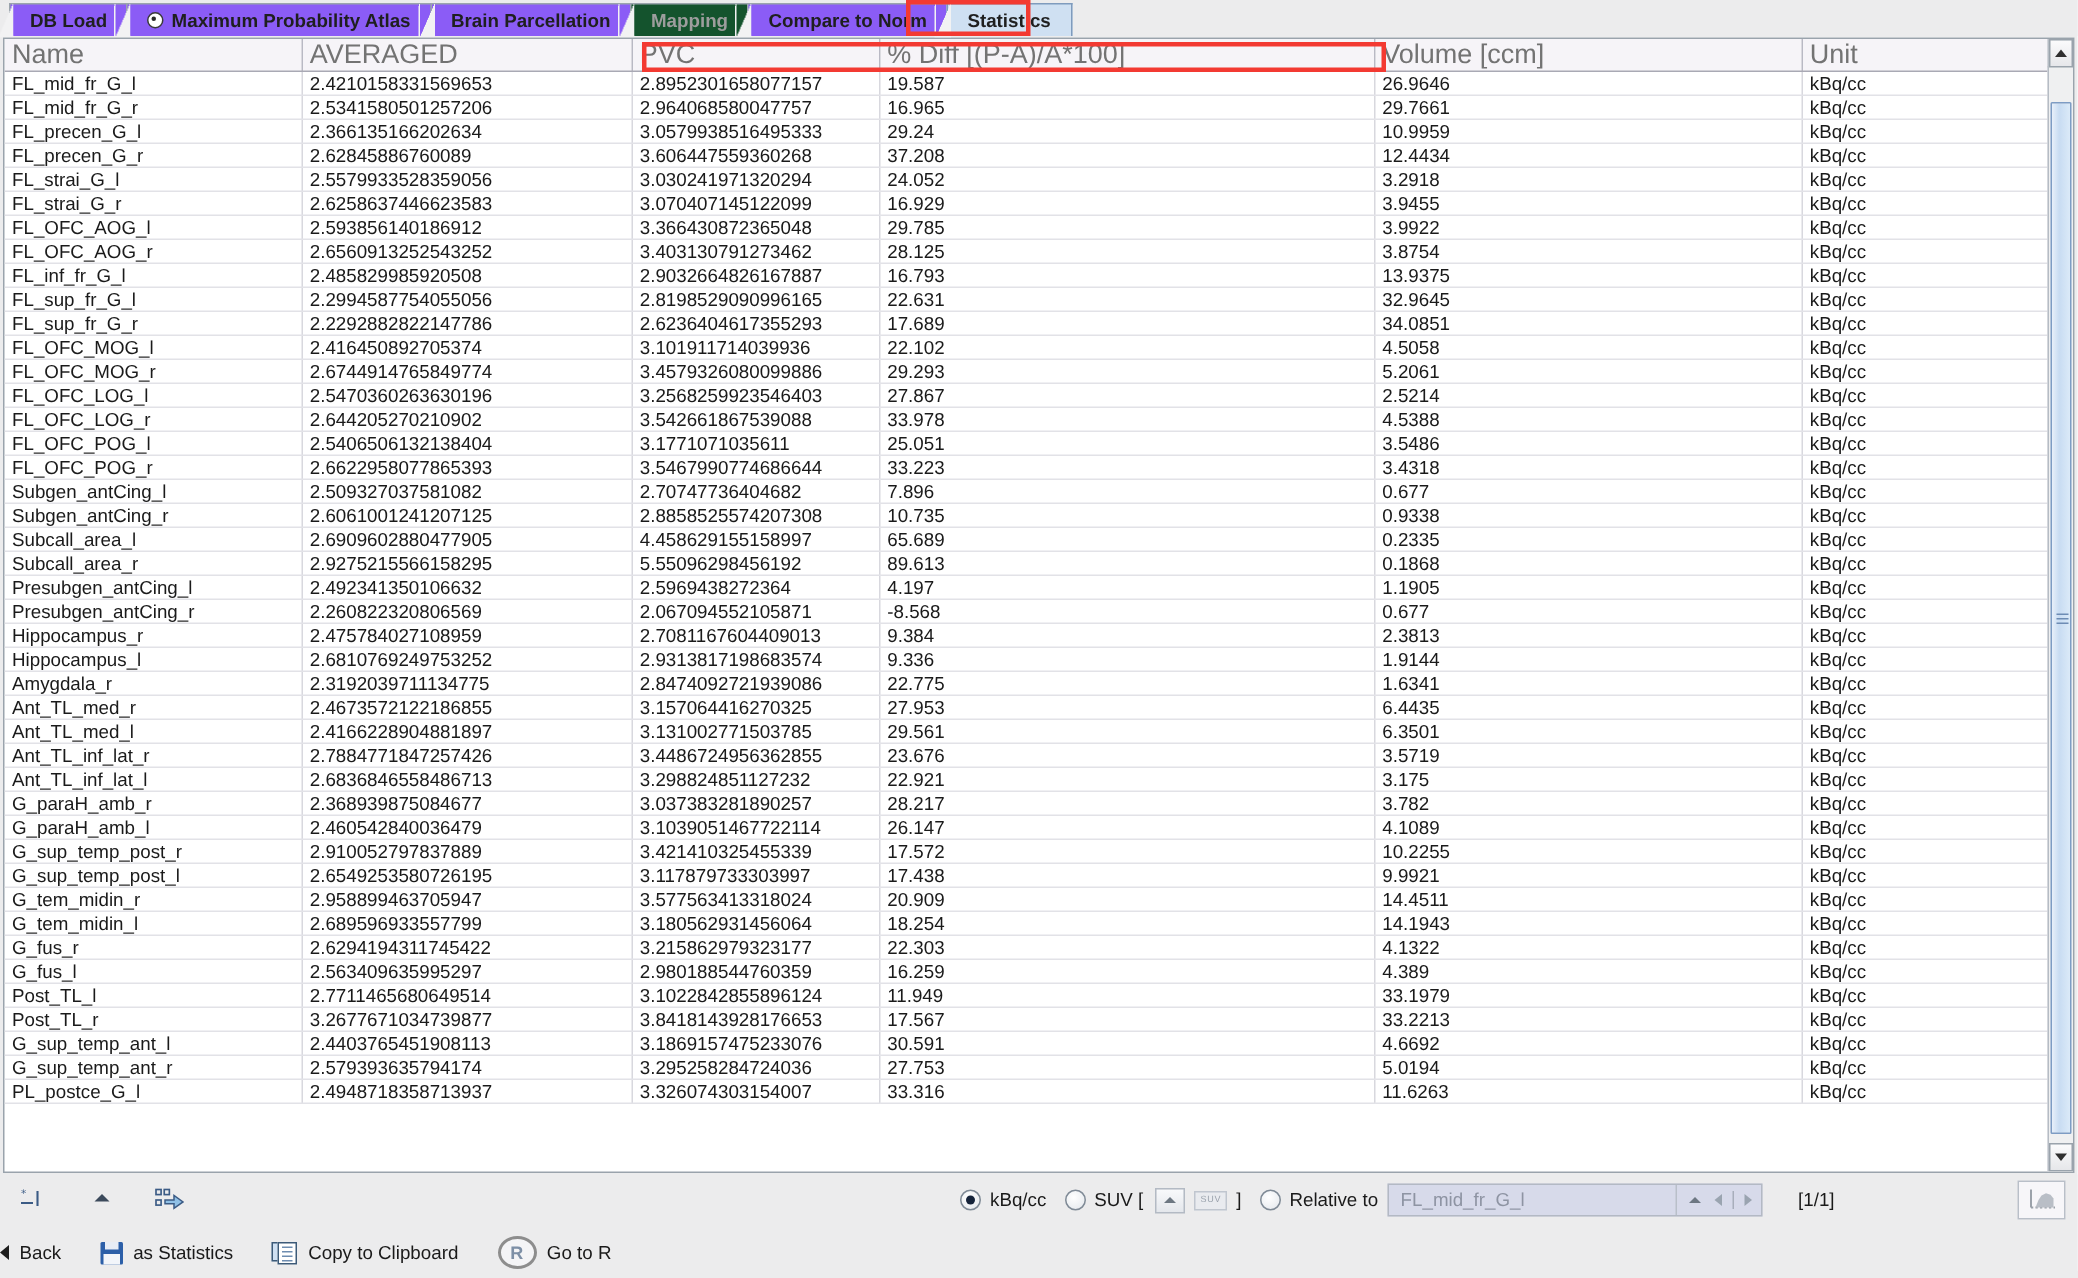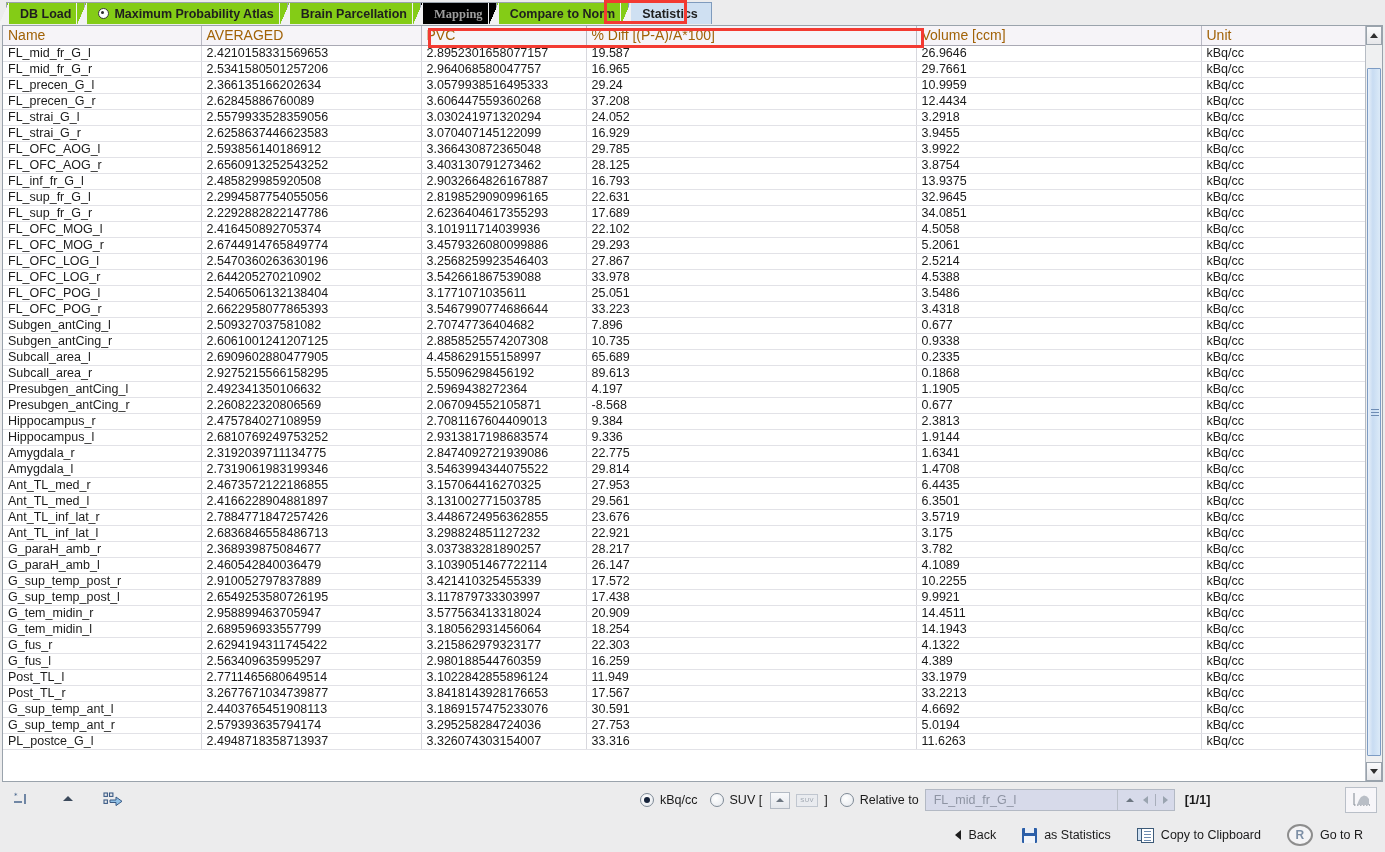--- a/index.html
+++ b/index.html
@@ -19,40 +19,40 @@
     background:#ececed;
     display:flex;align-items:flex-end;
     padding-left:6px;box-sizing:border-box;
   }
   .tab{
     position:relative;
     height:22px;line-height:22px;
     padding:0 13px;
     font-size:12.5px;font-weight:bold;
     color:#1f1f1f;
-    background:#84cc16;
+    background:#8b5cf6;
     border:1px solid #9aa3ac;
     border-bottom:none;
     border-radius:0;
     margin-right:-1px;
     white-space:nowrap;
     box-sizing:border-box;
   }
   .tab::before{
     content:"";position:absolute;left:-9px;top:-1px;
     width:10px;height:23px;
     background:linear-gradient(to bottom right,transparent 49%,#f2f2f3 50%);
     border-left:1px solid transparent;
   }
   .tab.selected{
     background:#cfe0f2;
     border-color:#7f9bbd;
     z-index:5;
   }
-  .tab.disabled{color:#9d9d9d;background:#000000;font-family:Liberation Serif, serif;}
+  .tab.disabled{color:#9d9d9d;background:#14532d;}
   .tab .radio-dot{
     display:inline-block;width:9px;height:9px;border-radius:50%;
     border:1.5px solid #3a3a3a;position:relative;top:1px;margin-right:5px;
     background:#fff;
   }
   .tab .radio-dot::after{
     content:"";position:absolute;left:2px;top:2px;width:3px;height:3px;
     border-radius:50%;background:#2a2a2a;
   }
   .redbox{
@@ -73,22 +73,22 @@
     font-size:12.5px;
   }
   table.grid th{
     background:#f6f4f8;
     border-right:1px solid #b9b9c4;
     border-bottom:1px solid #a9a9b4;
     height:19px;
     font-weight:normal;
     text-align:left;
     padding:0 0 0 5px;
-    color:#a16207;
-    font-size:14px;
+    color:#737373;
+    font-size:18px;
     box-sizing:border-box;
     overflow:hidden;white-space:nowrap;
   }
   table.grid td{
     border-right:1px solid #d8d8de;
     border-bottom:1px solid #e2e2e7;
     height:16px;
     padding:0 0 0 5px;
     white-space:nowrap;overflow:hidden;
     box-sizing:border-box;
@@ -164,31 +164,31 @@
   }
   .relbox{
     width:250px;height:22px;border:1px solid #b3b9c4;
     background:#d7daea;box-sizing:border-box;
     display:flex;align-items:center;
     color:#8e94a3;padding-left:8px;font-size:12.5px;
     position:relative;
   }
   .relbox .spin{position:absolute;right:0;top:0;height:20px;display:flex;align-items:center;gap:3px;padding-right:6px;border-left:1px solid #b9bfc9;padding-left:8px;}
   .sep-v{width:1px;height:12px;background:#a8aebb;}
-  .pagelbl{font-size:12.5px;color:#1a1a1a;margin-left:4px;font-weight:bold;}
+  .pagelbl{font-size:12.5px;color:#1a1a1a;margin-left:18px;}
   .tb-right{position:absolute;right:8px;top:4px;}
   .chart-btn{
     width:32px;height:26px;border:1px solid #b9bfc8;background:#f7f6f9;
     display:flex;align-items:center;justify-content:center;box-sizing:border-box;
   }
 
   
   .footer{
     position:absolute;left:0;top:818px;width:1385px;height:34px;
-    background:#ececed;display:flex;align-items:center;justify-content:flex-end;
+    background:#ececed;display:flex;align-items:center;
     gap:26px;padding-right:22px;box-sizing:border-box;font-size:12.5px;
   }
   .fitem{display:flex;align-items:center;gap:7px;white-space:nowrap;}
   .back-tri{width:0;height:0;border-top:5px solid transparent;border-bottom:5px solid transparent;border-right:6px solid #1d1d1d;}
   .disk{
     width:15px;height:15px;background:#2c5fa8;position:relative;border-radius:1px;
   }
   .disk::before{content:"";position:absolute;left:3px;top:0;width:9px;height:5px;background:#e8edf5;}
   .disk::after{content:"";position:absolute;left:2px;bottom:0;width:11px;height:7px;background:#f2f5fa;}
   .clip{width:17px;height:15px;position:relative;}
@@ -452,28 +452,20 @@
             </tr>
             <tr>
               <td>Amygdala_r</td>
               <td>2.3192039711134775</td>
               <td>2.8474092721939086</td>
               <td>22.775</td>
               <td>1.6341</td>
               <td>kBq/cc</td>
             </tr>
             <tr>
-              <td>Amygdala_l</td>
-              <td>2.7319061983199346</td>
-              <td>3.5463994344075522</td>
-              <td>29.814</td>
-              <td>1.4708</td>
-              <td>kBq/cc</td>
-            </tr>
-            <tr>
               <td>Ant_TL_med_r</td>
               <td>2.4673572122186855</td>
               <td>3.157064416270325</td>
               <td>27.953</td>
               <td>6.4435</td>
               <td>kBq/cc</td>
             </tr>
             <tr>
               <td>Ant_TL_med_l</td>
               <td>2.4166228904881897</td>

